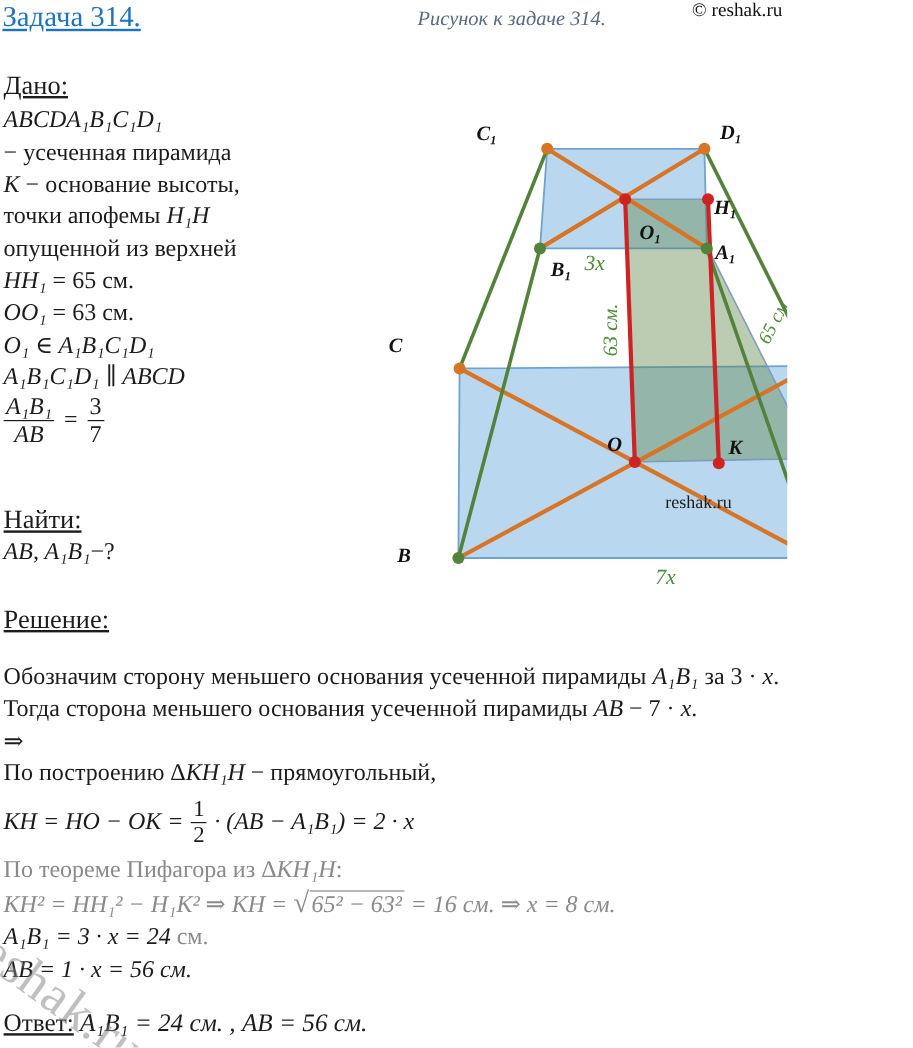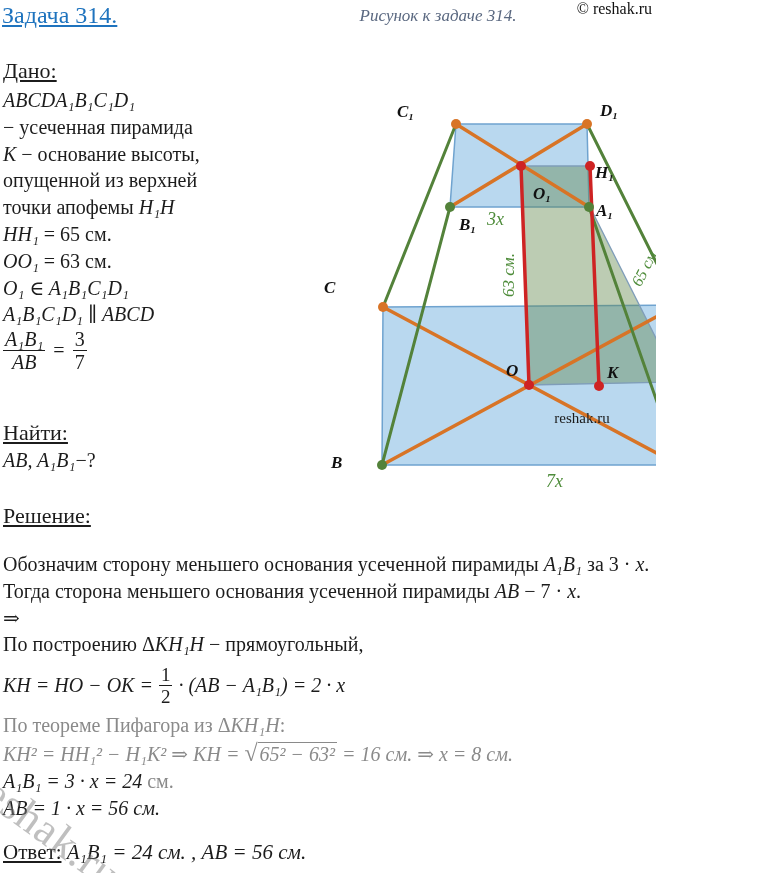--- a/index.html
+++ b/index.html
@@ -3,21 +3,21 @@
 <meta charset="utf-8">
 <style>
   html,body{margin:0;padding:0;}
   .page{position:relative;width:656px;height:873px;background:#ffffff;overflow:hidden;
         font-family:"Liberation Serif","DejaVu Serif","DejaVu Sans",serif;color:#1c1c1c;}
   .abs{position:absolute;}
   .it{font-style:italic;}
   .gray{color:#8a8a8a;}
   
   .title{left:2px;top:2px;font-size:24px;color:#1e73be;text-decoration:underline;}
-  .caption{left:348px;top:6px;width:180px;text-align:center;font-size:17px;font-style:italic;color:#5a6880;}
+  .caption{left:348px;top:6px;width:180px;font-size:17px;font-style:italic;color:#5a6880;}
   .copyright{right:4px;top:0px;font-size:16px;color:#111;}
   
   .sec-head{font-size:22px;text-decoration:underline;}
   .given-head{left:3px;top:58px;}
   .given-lines{left:3px;top:87px;width:278px;font-size:20px;}
   .gline{height:26.8px;line-height:26.8px;white-space:nowrap;}
   .ratio{left:3px;top:328px;display:flex;align-items:center;gap:8px;font-size:20px;}
   .frac{display:inline-block;text-align:center;vertical-align:middle;}
   .frac .fnum{display:block;border-bottom:1.6px solid #1c1c1c;padding:0 2px;line-height:22px;}
   .frac .fden{display:block;line-height:22px;padding:0 2px;}
@@ -55,22 +55,22 @@
 
   <div class="abs title">Задача 314.</div>
   <div class="abs caption">Рисунок к задаче 314.</div>
   <div class="abs copyright">© reshak.ru</div>
 
   <div class="abs sec-head given-head">Дано:</div>
   <div class="abs given-lines">
     <div class="gline"><span></span><span class="it">ABCDA₁B₁C₁D₁</span><span></span></div>
     <div class="gline"><span>− усеченная  пирамида</span><span class="it"></span><span></span></div>
     <div class="gline"><span></span><span class="it">K</span><span> − основание высоты,</span></div>
+    <div class="gline"><span>точки апофемы </span><span class="it">H₁H</span><span></span></div>
     <div class="gline"><span> опущенной из верхней</span><span class="it"></span><span></span></div>
-    <div class="gline"><span>точки апофемы </span><span class="it">H₁H</span><span></span></div>
     <div class="gline"><span></span><span class="it">HH₁</span><span> = 65 см.</span></div>
     <div class="gline"><span></span><span class="it">OO₁</span><span> = 63 см.</span></div>
     <div class="gline"><span></span><span class="it">O₁ ∈ A₁B₁C₁D₁</span><span></span></div>
     <div class="gline"><span></span><span class="it">A₁B₁C₁D₁ ∥ ABCD</span><span></span></div>
   </div>
   <div class="abs ratio">
     <span class="frac">
         <span class="fnum it">A₁B₁</span>
         <span class="fden it">AB</span>
       </span>

